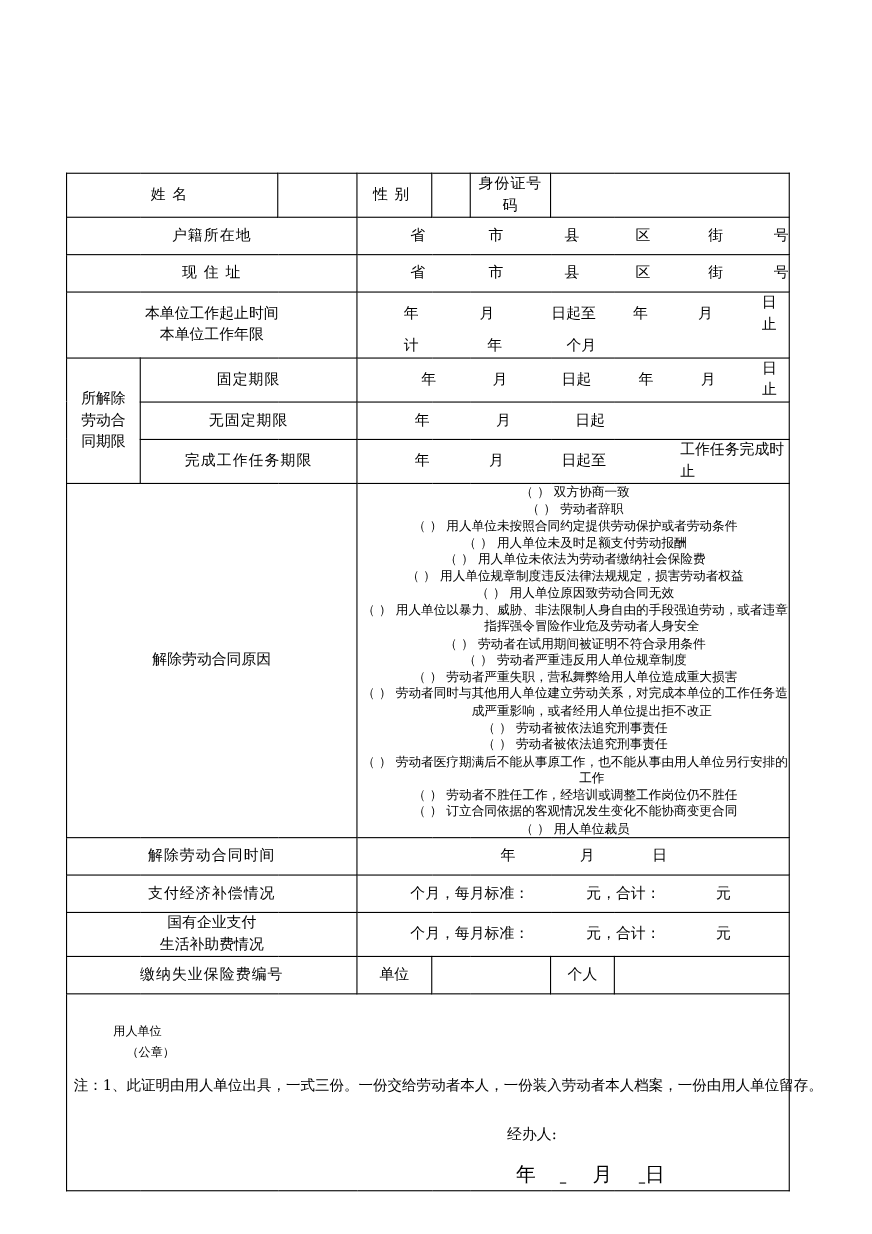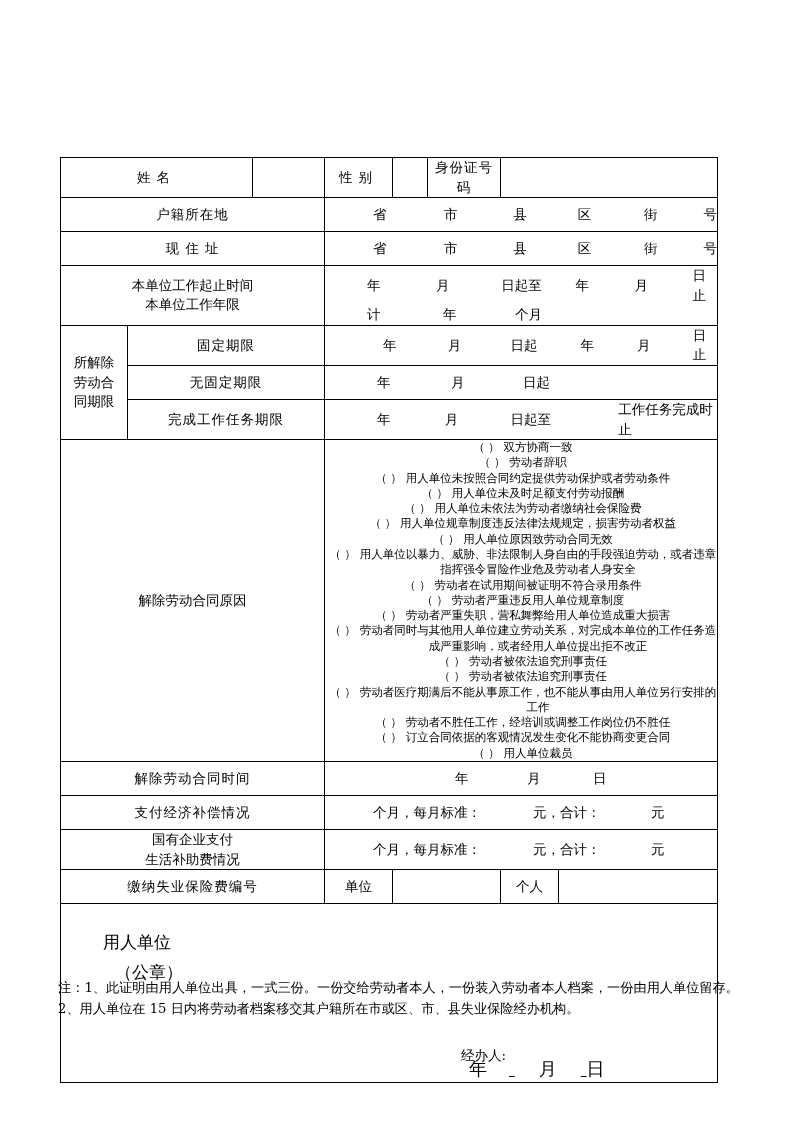--- a/index.html
+++ b/index.html
@@ -104,51 +104,50 @@
     height: 178px;
     vertical-align: top;
     text-align: left;
     position: relative;
     padding: 0;
   }
   .stamp-emp {
     position: absolute;
     left: 42px;
     top: 24px;
-    font-size: 17px;
+    font-size: 11px;
     line-height: 1.75;
     text-align: left;
   }
   .stamp-seal {
     padding-left: 12px;
   }
   .handler {
     position: absolute;
     left: 400px;
     top: 118px;
     font-size: 13.5px;
-    margin-top: 24px;
   }
   .stamp-date {
     position: absolute;
     left: 386px;
     top: 152px;
     font-size: 18px;
     text-decoration: underline;
   }
   .stamp-date span { display: inline-block; }
 
   .notes {
     position: absolute;
     left: 58px;
     top: 977px;
     width: 690px;
     font-size: 13.2px;
     line-height: 1.62;
-    text-align: left;
+    text-align: right;
   }
   .notes p { margin: 0; }
 </style>
 </head>
 <body>
 
 <div class="page">
 
 
   <table class="main">
@@ -345,16 +344,15 @@
           <span style="width:66px">月</span>
           <span>日</span>
         </div>
       </td>
     </tr>
   </tbody>
     </table>
 
   <div class="notes">
     <p>注：1、此证明由用人单位出具，一式三份。一份交给劳动者本人，一份装入劳动者本人档案，一份由用人单位留存。</p>
-    <p>2、用人单位在 15 日内将劳动者档案移交其户籍所在市或区、市、县失业保险经办机构。</p>
   </div>
 
 </div>
 
 </body></html>

